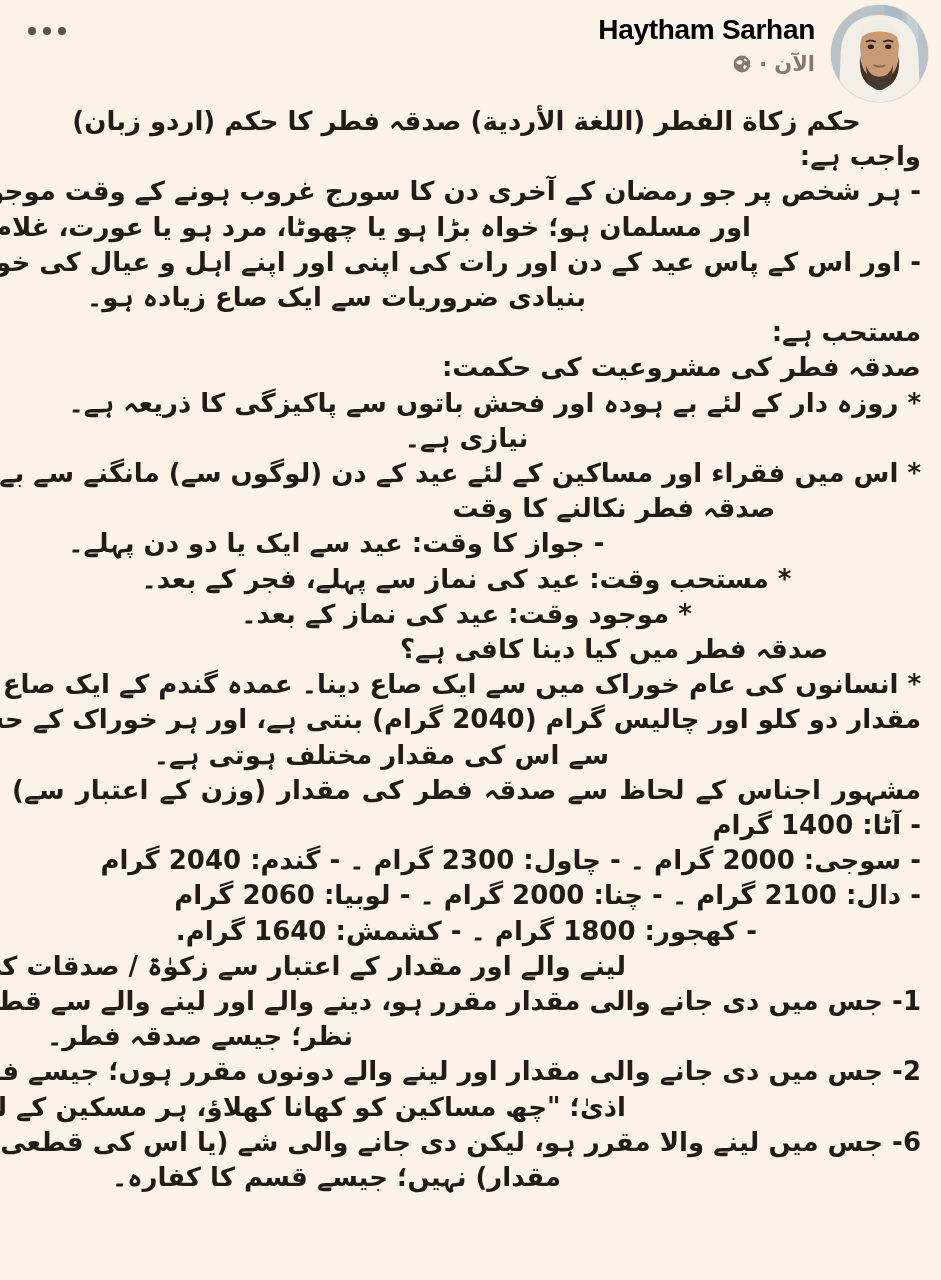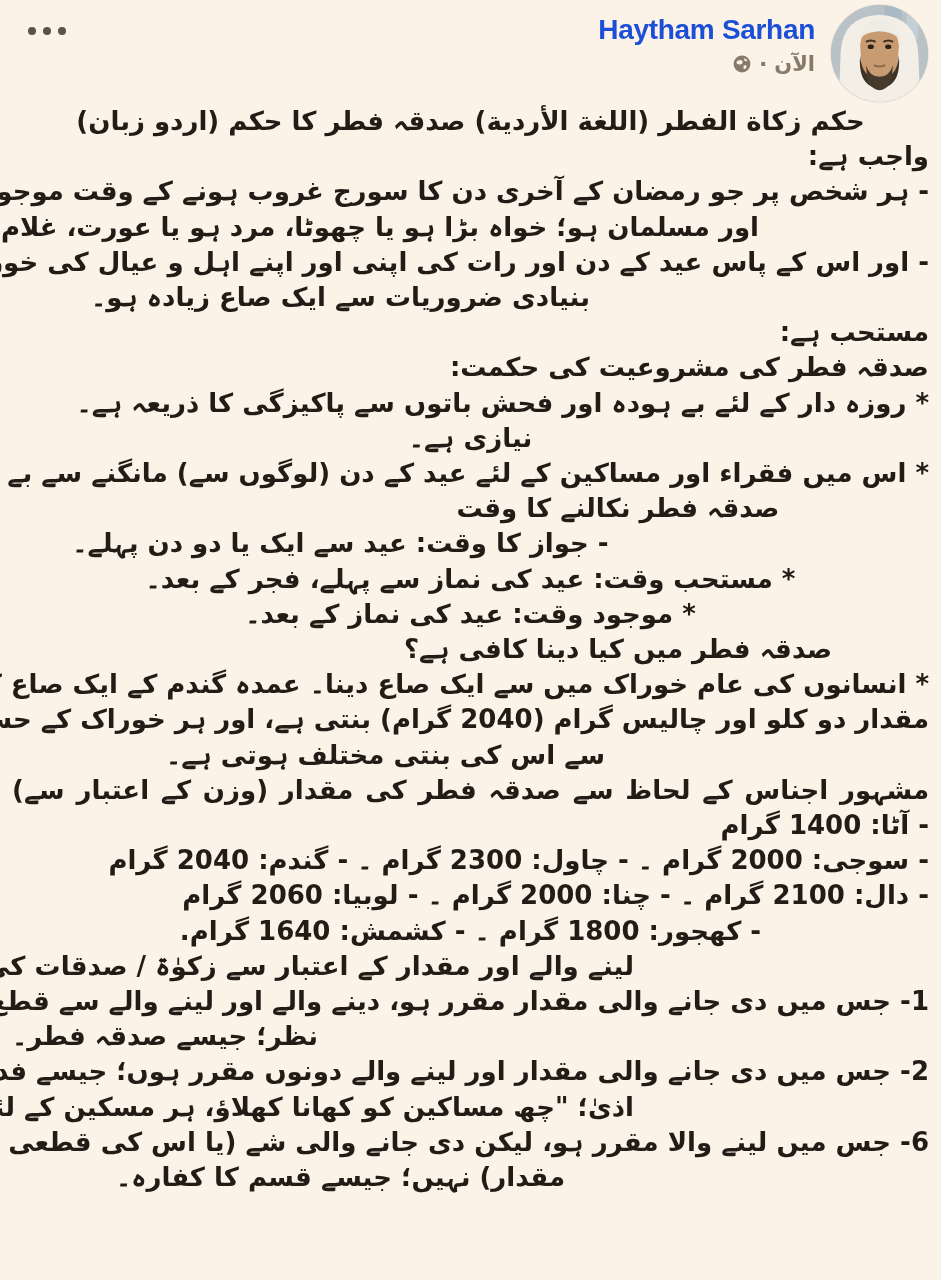--- a/index.html
+++ b/index.html
@@ -15,42 +15,42 @@
   .header{position:absolute;top:0;left:0;right:0;height:106px;}
   .menu-dots{position:absolute;left:28px;top:27px;display:flex;gap:7px;cursor:pointer;}
   .menu-dots span{width:8px;height:8px;border-radius:50%;background:#5d5148;display:block;}
   .avatar{
     position:absolute;right:13px;top:5px;width:97px;height:97px;border-radius:50%;
     overflow:hidden;background:#b9c2c6;box-shadow:0 0 0 1px rgba(0,0,0,.06);
   }
   .author{
     position:absolute;right:126px;top:14px;
     font-family:"Liberation Sans","DejaVu Sans",sans-serif;
-    font-size:28px;font-weight:700;color:#1d4ed8;letter-spacing:-.3px;
+    font-size:28px;font-weight:700;color:#000000;letter-spacing:-.3px;
     text-align:center;
   }
   .meta{
     position:absolute;right:126px;top:52px;
     display:flex;direction:rtl;align-items:center;gap:7px;
     color:#877a6b;font-size:21px;font-weight:700;
   }
   .meta .dotsep{font-size:22px;line-height:1;}
   .meta svg{display:block;}
   
   .post-text{
-    position:absolute;top:104px;left:0;right:0;
+    position:absolute;top:104px;left:0;right:8px;
     padding:0 12px;
     direction:rtl;
     font-size:26px;font-weight:700;
     line-height:35.2px;
   }
   .ln{white-space:nowrap;}
   .r {text-align:right;}
   .c {text-align:center;}
-  .l {text-align:left;}
+  .l {text-align:left;margin-left:35px;}
   .j {text-align:justify;text-align-last:justify;}
   .cl{text-align:center;padding-left:0;padding-right:295px;margin-left:35px;}
   .cs{text-align:center;padding-right:170px;}
   .cr{text-align:center;padding-left:295px;}
 </style>
 </head>
 <body>
 
 <div class="header">
 
@@ -106,21 +106,21 @@
   <div class="ln r">* روزہ دار کے لئے بے ہودہ اور فحش باتوں سے پاکیزگی کا ذریعہ ہے۔</div>
   <div class="ln c">نیازی ہے۔</div>
   <div class="ln j">* اس میں فقراء اور مساکین کے لئے عید کے دن (لوگوں سے) مانگنے سے بے</div>
   <div class="ln cr">صدقہ فطر نکالنے کا وقت</div>
   <div class="ln cl">- جواز کا وقت: عید سے ایک یا دو دن پہلے۔</div>
   <div class="ln c">* مستحب وقت: عید کی نماز سے پہلے، فجر کے بعد۔</div>
   <div class="ln c">* موجود وقت: عید کی نماز کے بعد۔</div>
   <div class="ln cr">صدقہ فطر میں کیا دینا کافی ہے؟</div>
   <div class="ln j">* انسانوں کی عام خوراک میں سے ایک صاع دینا۔ عمدہ گندم کے ایک صاع کی</div>
   <div class="ln j">مقدار دو کلو اور چالیس گرام (2040 گرام) بنتی ہے، اور ہر خوراک کے حساب</div>
-  <div class="ln cs">سے اس کی بنتی مختلف ہوتی ہے۔</div>
+  <div class="ln cs">سے اس کی مقدار مختلف ہوتی ہے۔</div>
   <div class="ln j">مشہور اجناس کے لحاظ سے صدقہ فطر کی مقدار (وزن کے اعتبار سے)</div>
   <div class="ln r">- آٹا: 1400 گرام</div>
   <div class="ln r">- سوجی: 2000 گرام ۔ - چاول: 2300 گرام ۔ - گندم: 2040 گرام</div>
   <div class="ln r">- دال: 2100 گرام ۔ - چنا: 2000 گرام ۔ - لوبیا: 2060 گرام</div>
   <div class="ln c">- کھجور: 1800 گرام ۔ -  کشمش: 1640 گرام.</div>
   <div class="ln cl">لینے والے اور مقدار کے اعتبار سے زکوٰۃ / صدقات کی اقسام:</div>
   <div class="ln j">1- جس میں دی جانے والی مقدار مقرر ہو، دینے والے اور لینے والے سے قطع</div>
   <div class="ln l">نظر؛ جیسے صدقہ فطر۔</div>
   <div class="ln j">2- جس میں دی جانے والی مقدار اور لینے والے دونوں مقرر ہوں؛ جیسے فدیہ</div>
   <div class="ln cl">اذیٰ؛ "چھ مساکین کو کھانا کھلاؤ، ہر مسکین کے لئے آدھا صاع"۔</div>

